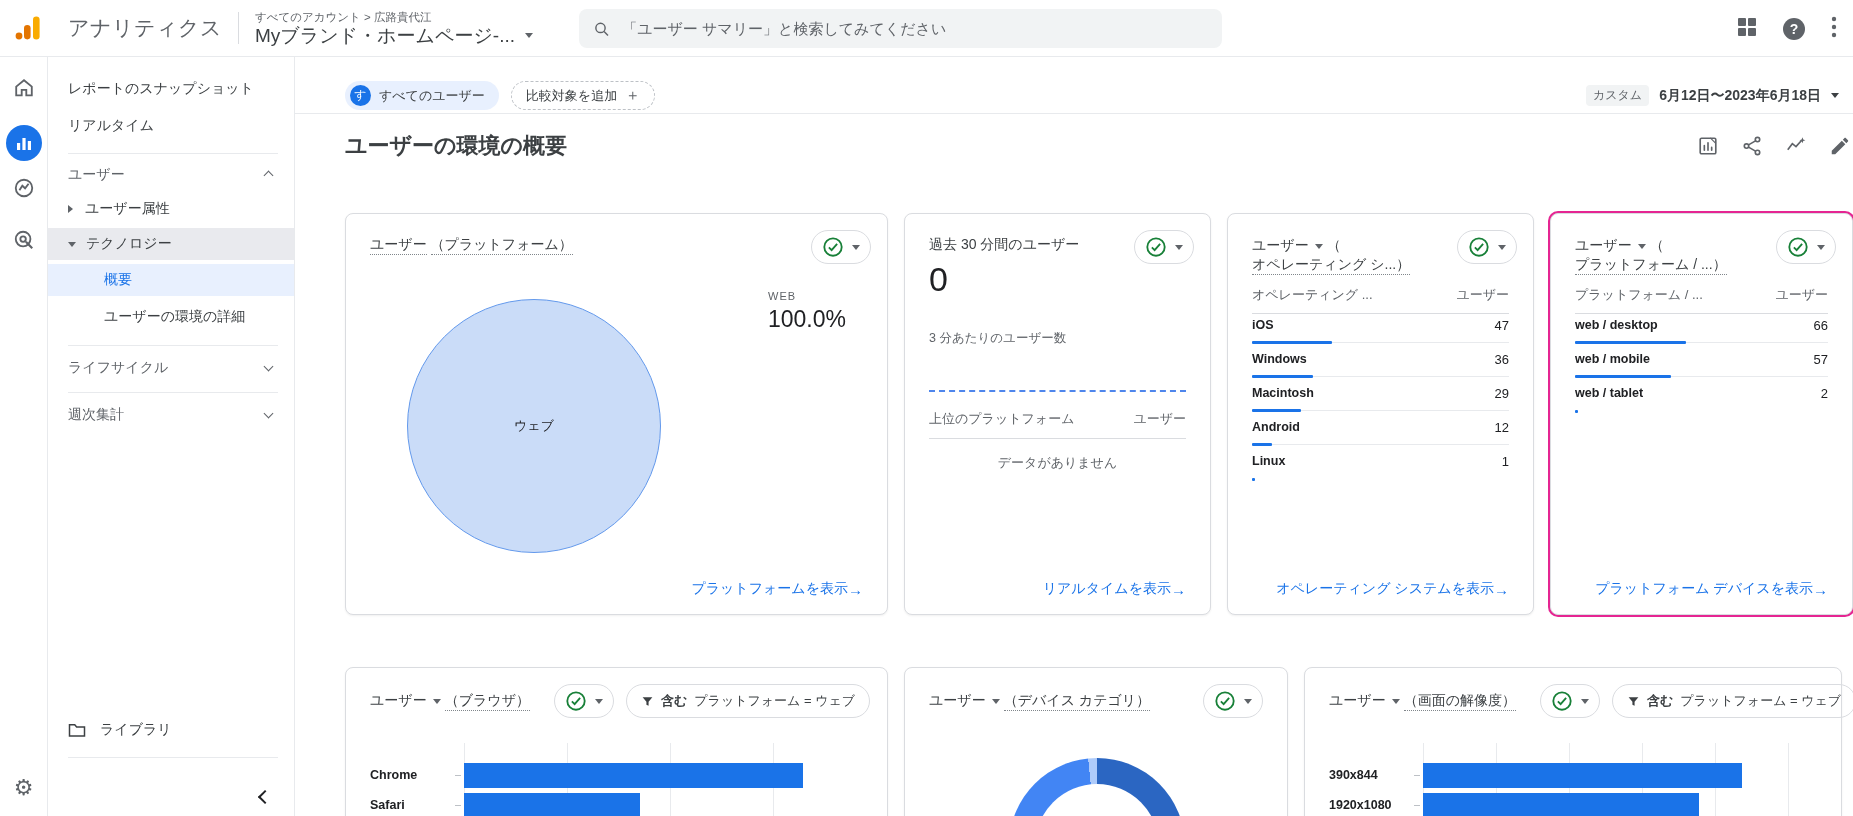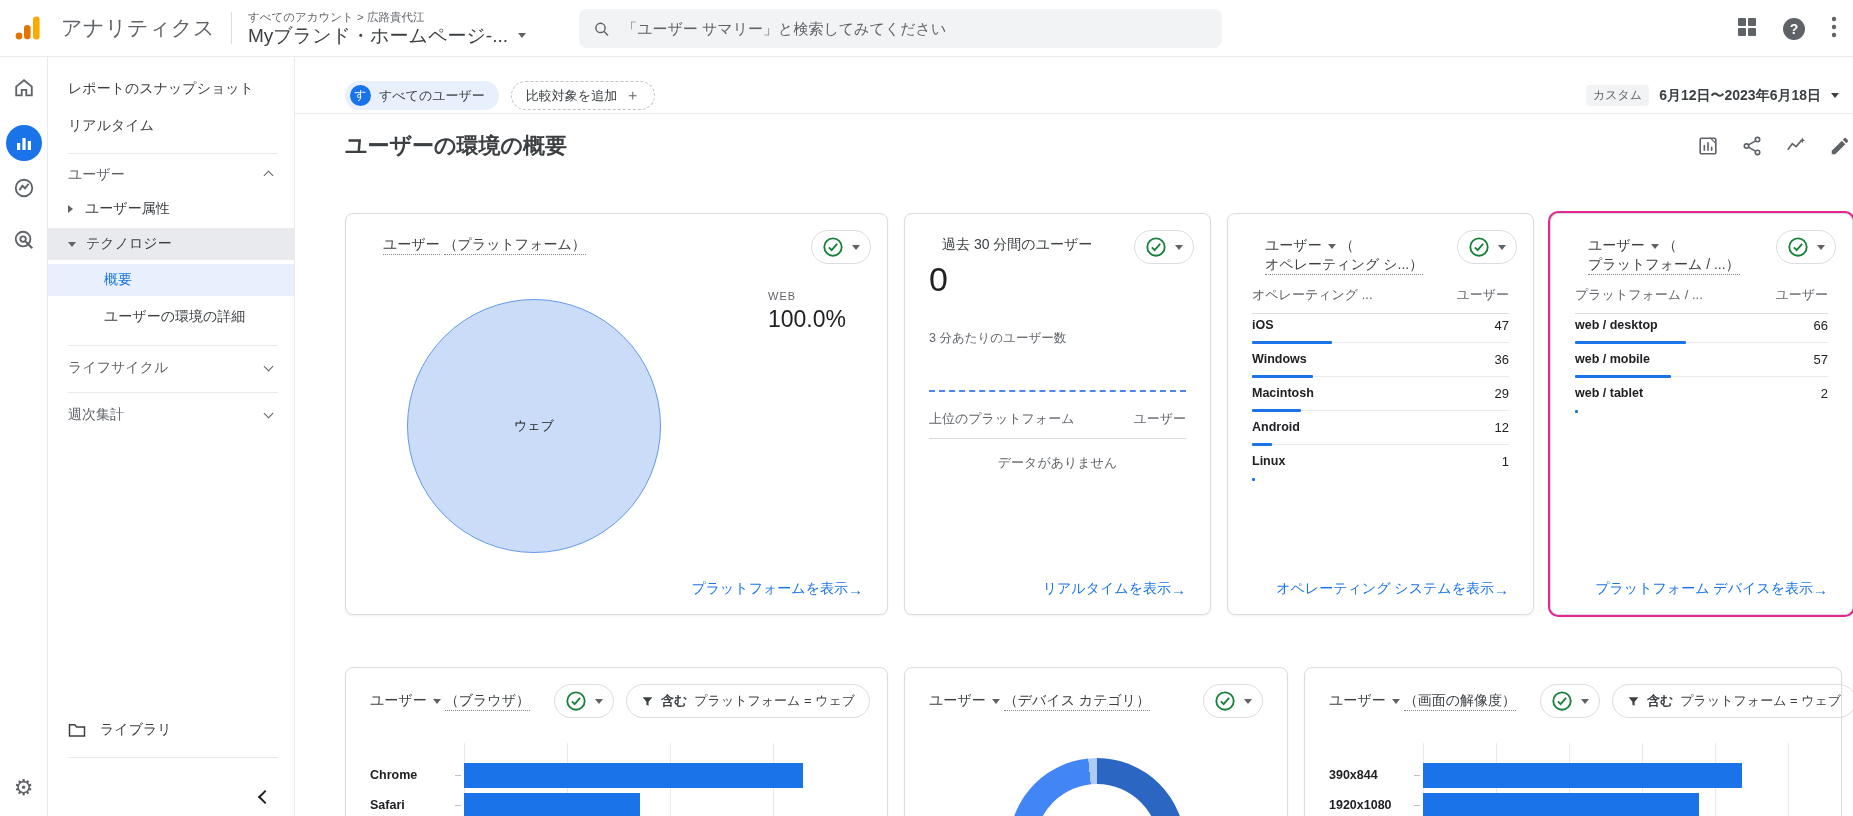--- a/index.html
+++ b/index.html
@@ -4,21 +4,21 @@
 <style>
   *{margin:0;padding:0;box-sizing:border-box;}
   html,body{background:#fff;}
   body{width:1853px;height:816px;overflow:hidden;position:relative;
        font-family:"Liberation Sans","DejaVu Sans",sans-serif;color:#3c4043;}
 
   
   .topbar{position:absolute;top:0;left:0;right:0;height:57px;background:#fff;
           border-bottom:1px solid #e8eaed;display:flex;align-items:center;}
   .logo-wrap{display:flex;align-items:center;margin-left:14px;}
-  .product-name{font-size:21px;color:#5f6368;margin-left:21px;letter-spacing:.5px;}
+  .product-name{font-size:21px;color:#5f6368;margin-left:28px;letter-spacing:.5px;}
   .tb-divider{width:1px;height:32px;background:#dadce0;margin:0 16px;}
   .account-block{display:flex;flex-direction:column;justify-content:center;}
   .breadcrumb{font-size:11.5px;color:#5f6368;line-height:14px;}
   .property-row{display:flex;align-items:center;gap:10px;cursor:pointer;}
   .property-name{font-size:19px;color:#3c4043;line-height:23px;text-align:center;}
   .caret-down{width:0;height:0;border-left:4.5px solid transparent;border-right:4.5px solid transparent;border-top:5px solid #5f6368;}
   .searchbox{position:absolute;left:579px;top:9px;width:643px;height:39px;background:#f1f3f4;
              border-radius:8px;display:flex;align-items:center;padding:16px 14px;cursor:text;}
   .searchbox input{border:none;background:transparent;outline:none;font-size:15px;color:#3c4043;
                    width:100%;margin-left:12px;font-family:inherit;}
@@ -70,21 +70,21 @@
   .action-icons{position:absolute;top:78px;right:2px;display:flex;gap:22px;align-items:center;}
   .action-icons>div{cursor:pointer;}
 
   
   .cards-row{position:absolute;left:50px;display:flex;gap:16px;}
   .row1{top:156px;}
   .row2{top:610px;}
   .card{position:relative;background:#fff;border:1px solid #dadce0;border-radius:8px;height:402px;
         box-shadow:0 1px 2px rgba(60,64,67,.08);}
   .card-pink{box-shadow:0 0 0 2px #e52592;}
-  .card-title{position:absolute;top:22px;left:24px;font-size:14px;color:#3c4043;margin-left:13px;}
+  .card-title{position:absolute;top:22px;left:24px;font-size:14px;color:#3c4043;}
   .dotted{border-bottom:1px dotted #80868b;padding-bottom:2px;}
   .metric-caret{width:0;height:0;border-left:4px solid transparent;border-right:4px solid transparent;
                 border-top:5px solid #5f6368;display:inline-block;margin:0 4px 1px 6px;}
   .check-pill{position:absolute;top:16px;right:16px;height:34px;border:1px solid #dadce0;border-radius:17px;
               display:flex;align-items:center;gap:8px;padding:0 10px;cursor:pointer;background:#fff;}
   .pill-caret{width:0;height:0;border-left:4px solid transparent;border-right:4px solid transparent;
               border-top:5px solid #5f6368;}
   .card-link{position:absolute;right:24px;bottom:16px;font-size:14px;color:#1a73e8;display:flex;
              align-items:center;gap:0;cursor:pointer;text-decoration:none;}
   .arrow-glyph{font-size:15px;}

